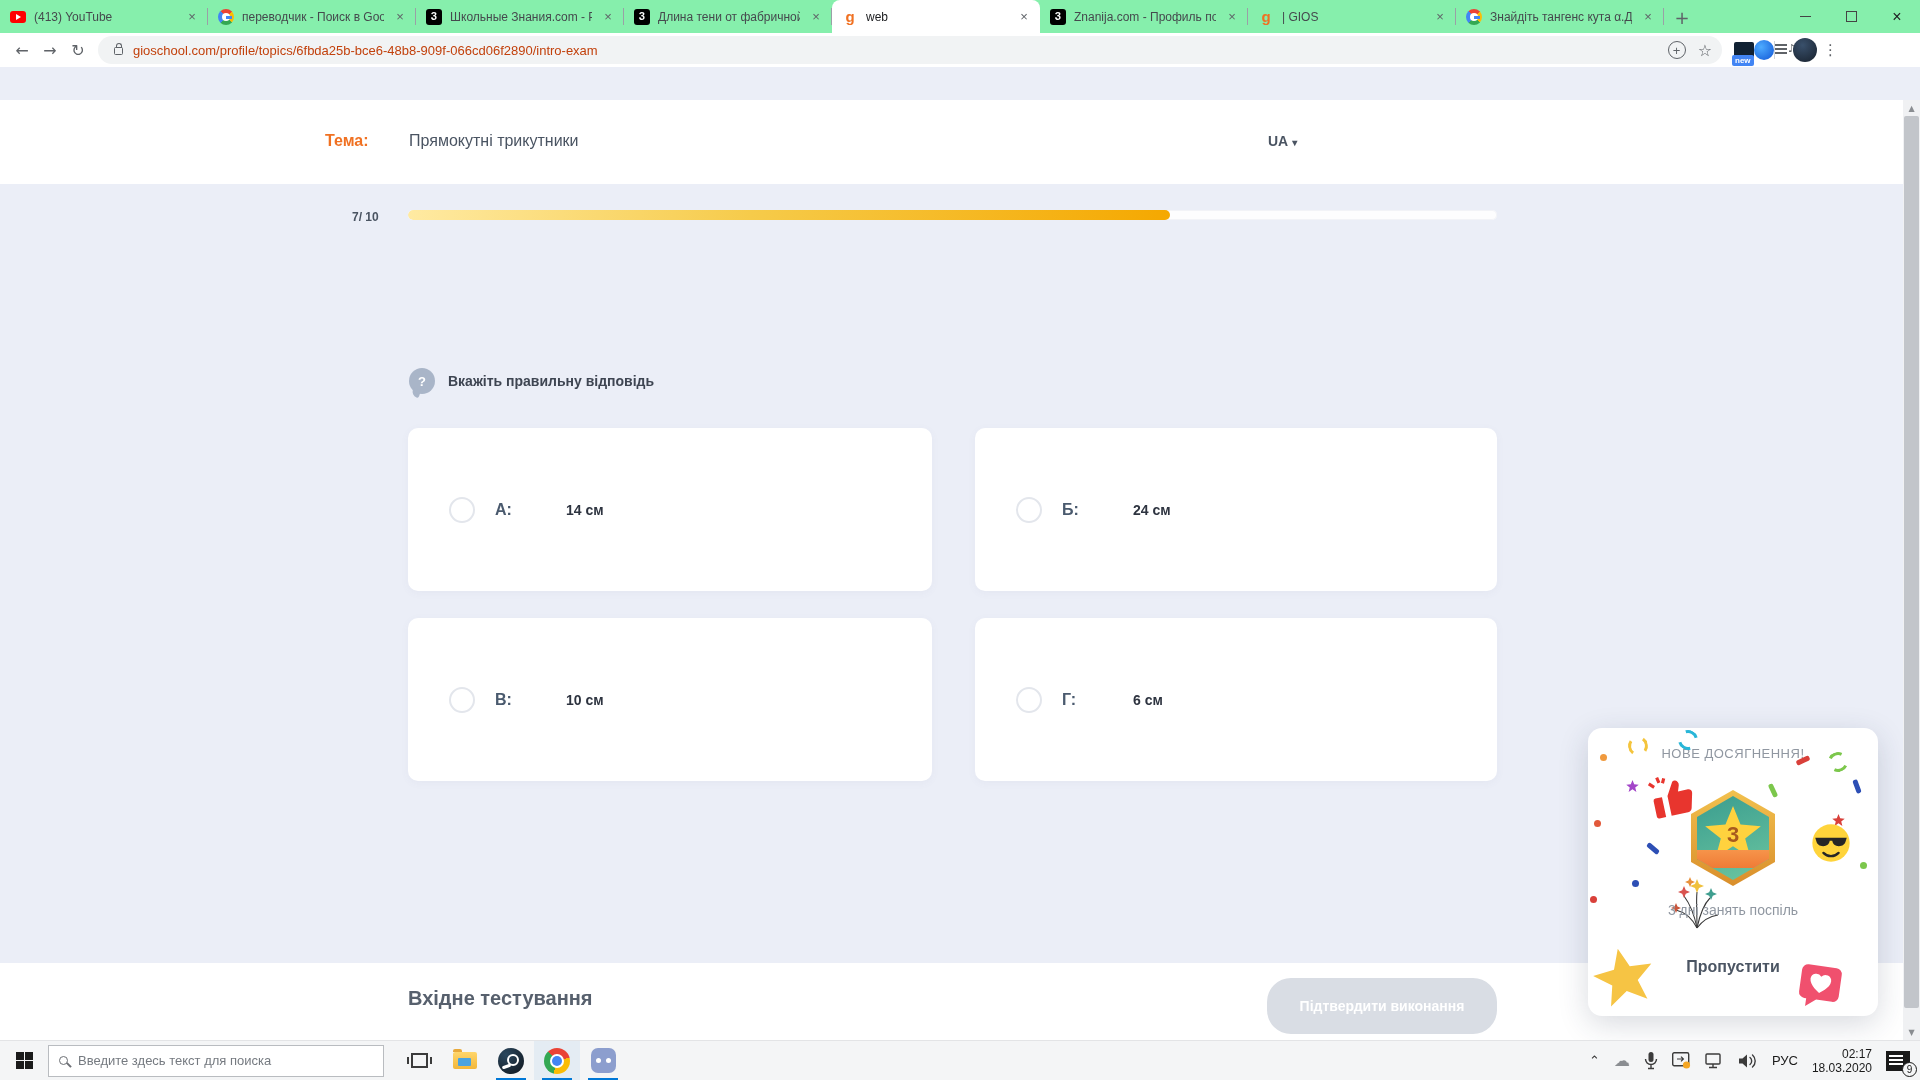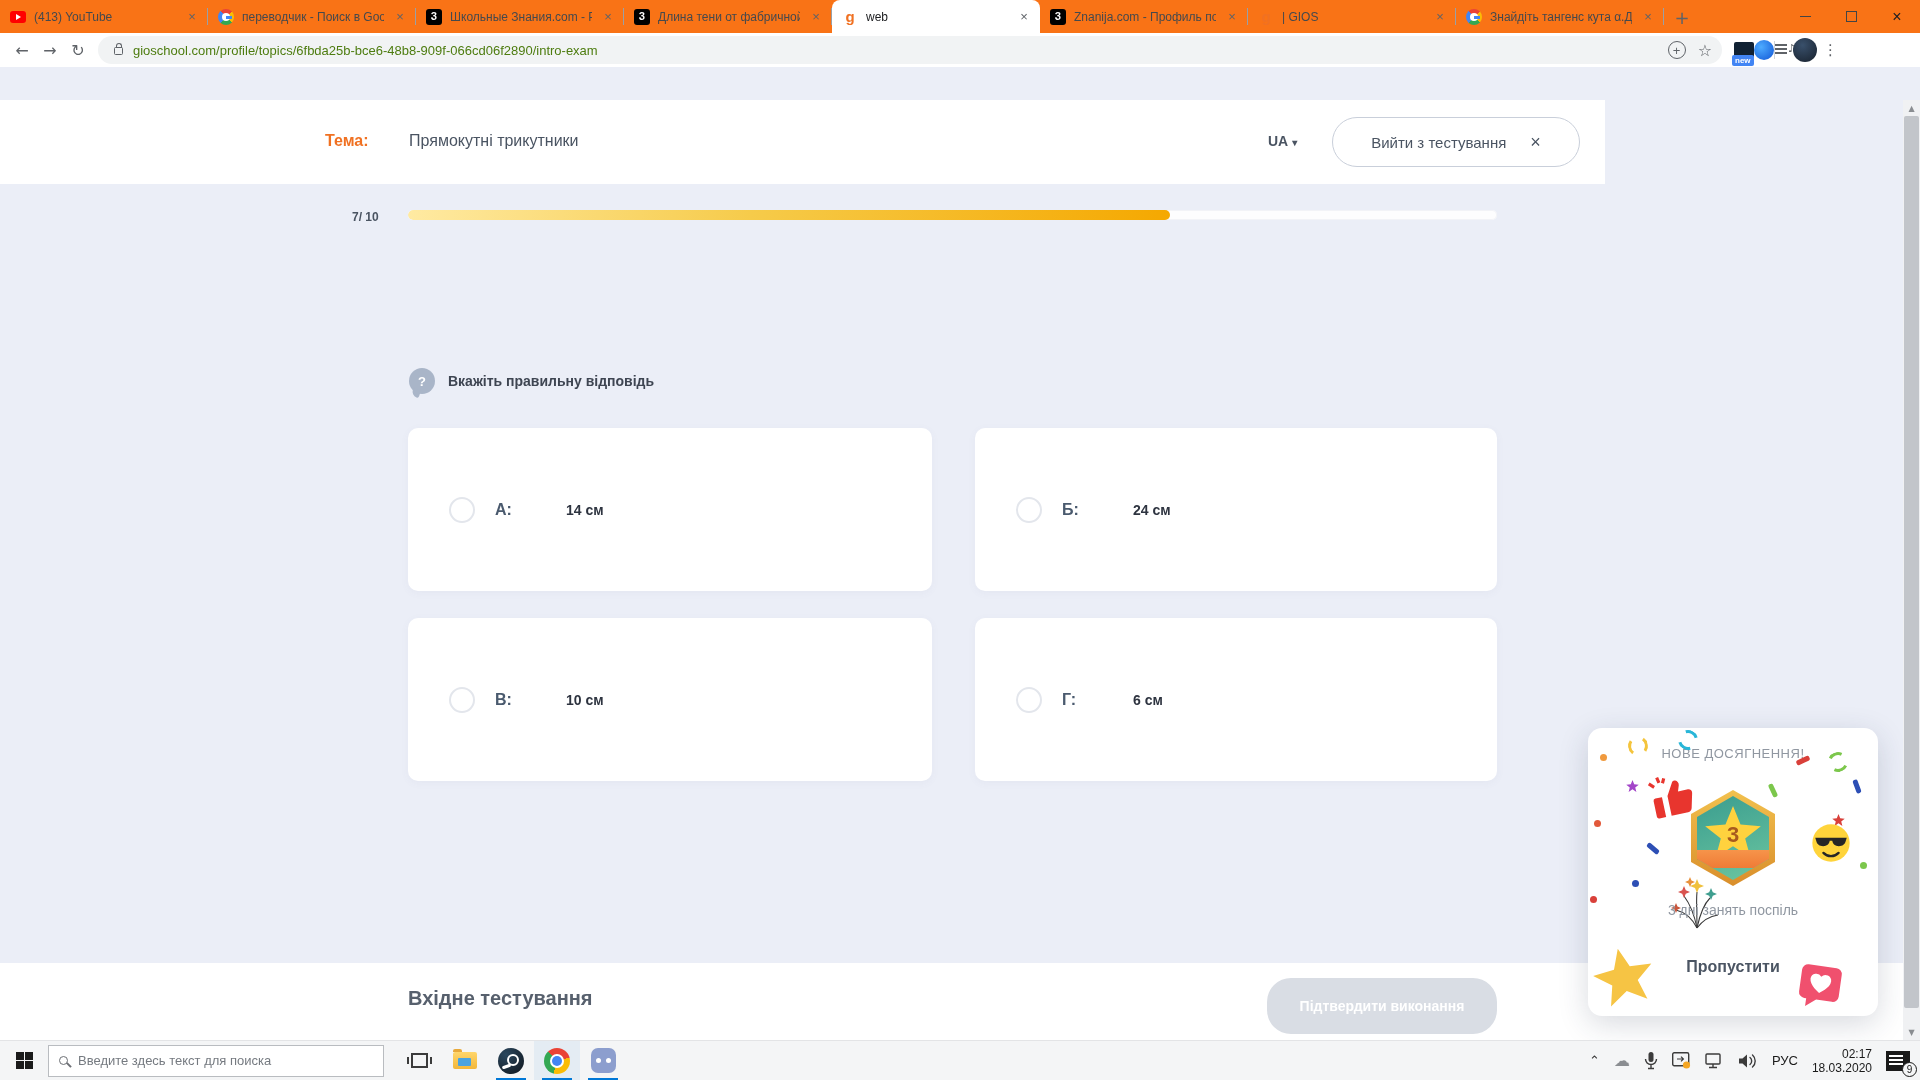--- a/index.html
+++ b/index.html
@@ -1,21 +1,21 @@
 <!DOCTYPE html>
 <html><head>
 <meta charset="utf-8">
 <style>
   * { margin:0; padding:0; box-sizing:border-box; }
   html,body { width:1920px; height:1080px; overflow:hidden; font-family:"Liberation Sans",sans-serif; }
   .screen { position:relative; width:1920px; height:1080px; background:#ebeef7; }
   .gicon { font-family:"DejaVu Sans",sans-serif; }
 
   
-  .tabstrip { position:absolute; top:0; left:0; width:1920px; height:33px; background:#f97316; display:flex; align-items:flex-end; }
+  .tabstrip { position:absolute; top:0; left:0; width:1920px; height:33px; background:#86efac; display:flex; align-items:flex-end; }
   .tab { width:208px; height:33px; display:flex; align-items:center; gap:8px; padding:0 8px 0 10px; font-size:12px; color:#45494d; position:relative; cursor:default; }
   .tab:not(.active)::after { content:""; position:absolute; right:0; top:8px; height:17px; width:1px; background:#9aa0a6; }
   .tab.active { background:#fff; border-radius:8px 8px 0 0; color:#202124; z-index:2; }
   .tab.active::after { display:none; }
   .tab-title { flex:1; white-space:nowrap; overflow:hidden; }
   .tab-close { width:16px; height:16px; border-radius:50%; color:#5f6368; font-size:13px; line-height:16px; text-align:center; flex:none; }
   .tab-close::before { content:"\00d7"; }
   .fav { width:16px; height:16px; flex:none; display:flex; align-items:center; justify-content:center; }
   .fav-youtube { background:#f00; border-radius:3px; width:16px; height:12px; position:relative; }
   .fav-youtube::before { content:""; position:absolute; left:6px; top:3px; border-left:5px solid #fff; border-top:3px solid transparent; border-bottom:3px solid transparent; }
@@ -32,21 +32,21 @@
   .win-btn { width:46px; display:flex; align-items:center; justify-content:center; color:#202124; font-size:13px; }
   .win-min::before { content:""; width:11px; border-top:1px solid #444; }
   .win-max::before { content:""; width:9px; height:9px; border:1px solid #444; }
   .win-close::before { content:"\00d7"; font-size:16px; }
 
   .toolbar { position:absolute; top:33px; left:0; width:1920px; height:34px; background:#fff; display:flex; align-items:center; padding:0 8px; }
   .nav-btn { width:28px; height:28px; border-radius:50%; display:flex; align-items:center; justify-content:center; color:#5f6368; font-size:16px; }
   .omnibox { width:1624px; height:28px; margin-left:6px; background:#f1f3f4; border-radius:14px; display:flex; align-items:center; padding:0 10px; }
   .lock { width:9px; height:8px; border:1.5px solid #5f6368; border-radius:1.5px; position:relative; margin:2px 10px 0 6px; flex:none; }
   .lock::before { content:""; position:absolute; top:-5px; left:0.5px; width:4px; height:4px; border:1.5px solid #5f6368; border-bottom:none; border-radius:3px 3px 0 0; }
-  .url-text { font-size:13px; color:#4d7c0f; flex:1; }
+  .url-text { font-size:13px; color:#c2410c; flex:1; }
   .zoom-icon { width:18px; height:18px; border-radius:50%; border:1.5px solid #5f6368; color:#5f6368; display:flex; align-items:center; justify-content:center; font-size:13px; margin-right:12px; }
   .zoom-icon::before { content:"+"; }
   .star-icon { color:#5f6368; font-size:16px; }
   .star-icon::before { content:"\2606"; }
   .ext-area { display:flex; align-items:center; margin-left:12px; }
   .ext-dark { width:20px; height:16px; background:#123; border-radius:2px; position:relative; }
   .ext-dark .new-badge { position:absolute; left:-2px; top:13px; background:#4285f4; color:#fff; font-size:8px; font-weight:bold; padding:1px 3px; border-radius:2px; }
   .ext-blue { width:20px; height:20px; border-radius:50%; background:radial-gradient(circle at 35% 35%,#4dabff,#1156d6); }
   .tb-sep { width:1px; height:18px; background:#d0d3d6; }
   .playlist-icon { position:relative; width:18px; height:14px; }
@@ -60,21 +60,21 @@
   .bm { display:flex; align-items:center; gap:7px; font-size:12px; color:#3c4043; }
   .bm-folder { width:15px; height:12px; background:#f7d774; border-radius:1px; position:relative; }
   .bm-folder::before { content:""; position:absolute; top:-2px; left:0; width:6px; height:2px; background:#f7d774; border-radius:1px 1px 0 0; }
   .bm-r { color:#5f6368; font-size:12px; font-weight:bold; font-style:italic; }
   .bm-r::before { content:"R\0327"; }
   .bm-yt { width:15px; height:11px; background:#f00; border-radius:2px; position:relative; }
   .bm-yt::before { content:""; position:absolute; left:5.5px; top:2.5px; border-left:4px solid #fff; border-top:3px solid transparent; border-bottom:3px solid transparent; }
 
   
   .page { position:absolute; top:100px; left:0; width:1920px; height:940px; background:#ebeef7; overflow:hidden; }
-  .site-header { position:absolute; top:0; left:0; width:1605px; height:84px; background:#fff; }
+  .site-header { position:absolute; top:0; left:0; width:1920px; height:84px; background:#fff; }
   .topic-label { position:absolute; left:325px; top:32px; font-size:16px; font-weight:bold; color:#f07122; }
   .topic-title { position:absolute; left:409px; top:32px; font-size:16px; color:#4a5462; }
   .lang-select { position:absolute; left:1268px; top:33px; font-size:14px; font-weight:bold; color:#4a5462; }
   .lang-select::after { content:"\25be"; font-size:10px; color:#4a5462; margin-left:4px; }
   .exit-btn { position:absolute; left:1332px; top:17px; width:248px; height:50px; border:1.5px solid #c9cfda; border-radius:25px; background:#fff; display:flex; align-items:center; justify-content:center; gap:24px; font-size:15px; color:#4a5462; }
   .exit-x { color:#4a5462; font-size:15px; }
   .exit-x::before { content:"\00d7"; font-size:18px; }
 
   .progress-label { position:absolute; left:352px; top:110px; width:46px; text-align:left; font-size:12px; font-weight:bold; color:#4a5462; }
   .progress-track { position:absolute; left:408px; top:110px; width:1089px; height:10px; border-radius:5px; background:#fdfdfe; box-shadow:inset 0 0 0 1px #f2f3f7; overflow:hidden; }
@@ -244,24 +244,20 @@
       <span class="menu-dots gicon"></span>
     </div>
   </div>
 
 
   <div class="page">
     <div class="site-header">
       <span class="topic-label">Тема:</span>
       <span class="topic-title">Прямокутні трикутники</span>
       <span class="lang-select">UA</span>
-      <div class="exit-btn">
-        <span>Вийти з тестування</span>
-        <span class="exit-x"></span>
-      </div>
     </div>
 
     <div class="progress-label">7/ 10</div>
     <div class="progress-track">
       <div class="progress-fill" style="width: 70%;"></div>
     </div>
 
 
     <div class="prompt-row">
       <span class="q-bubble"></span>

